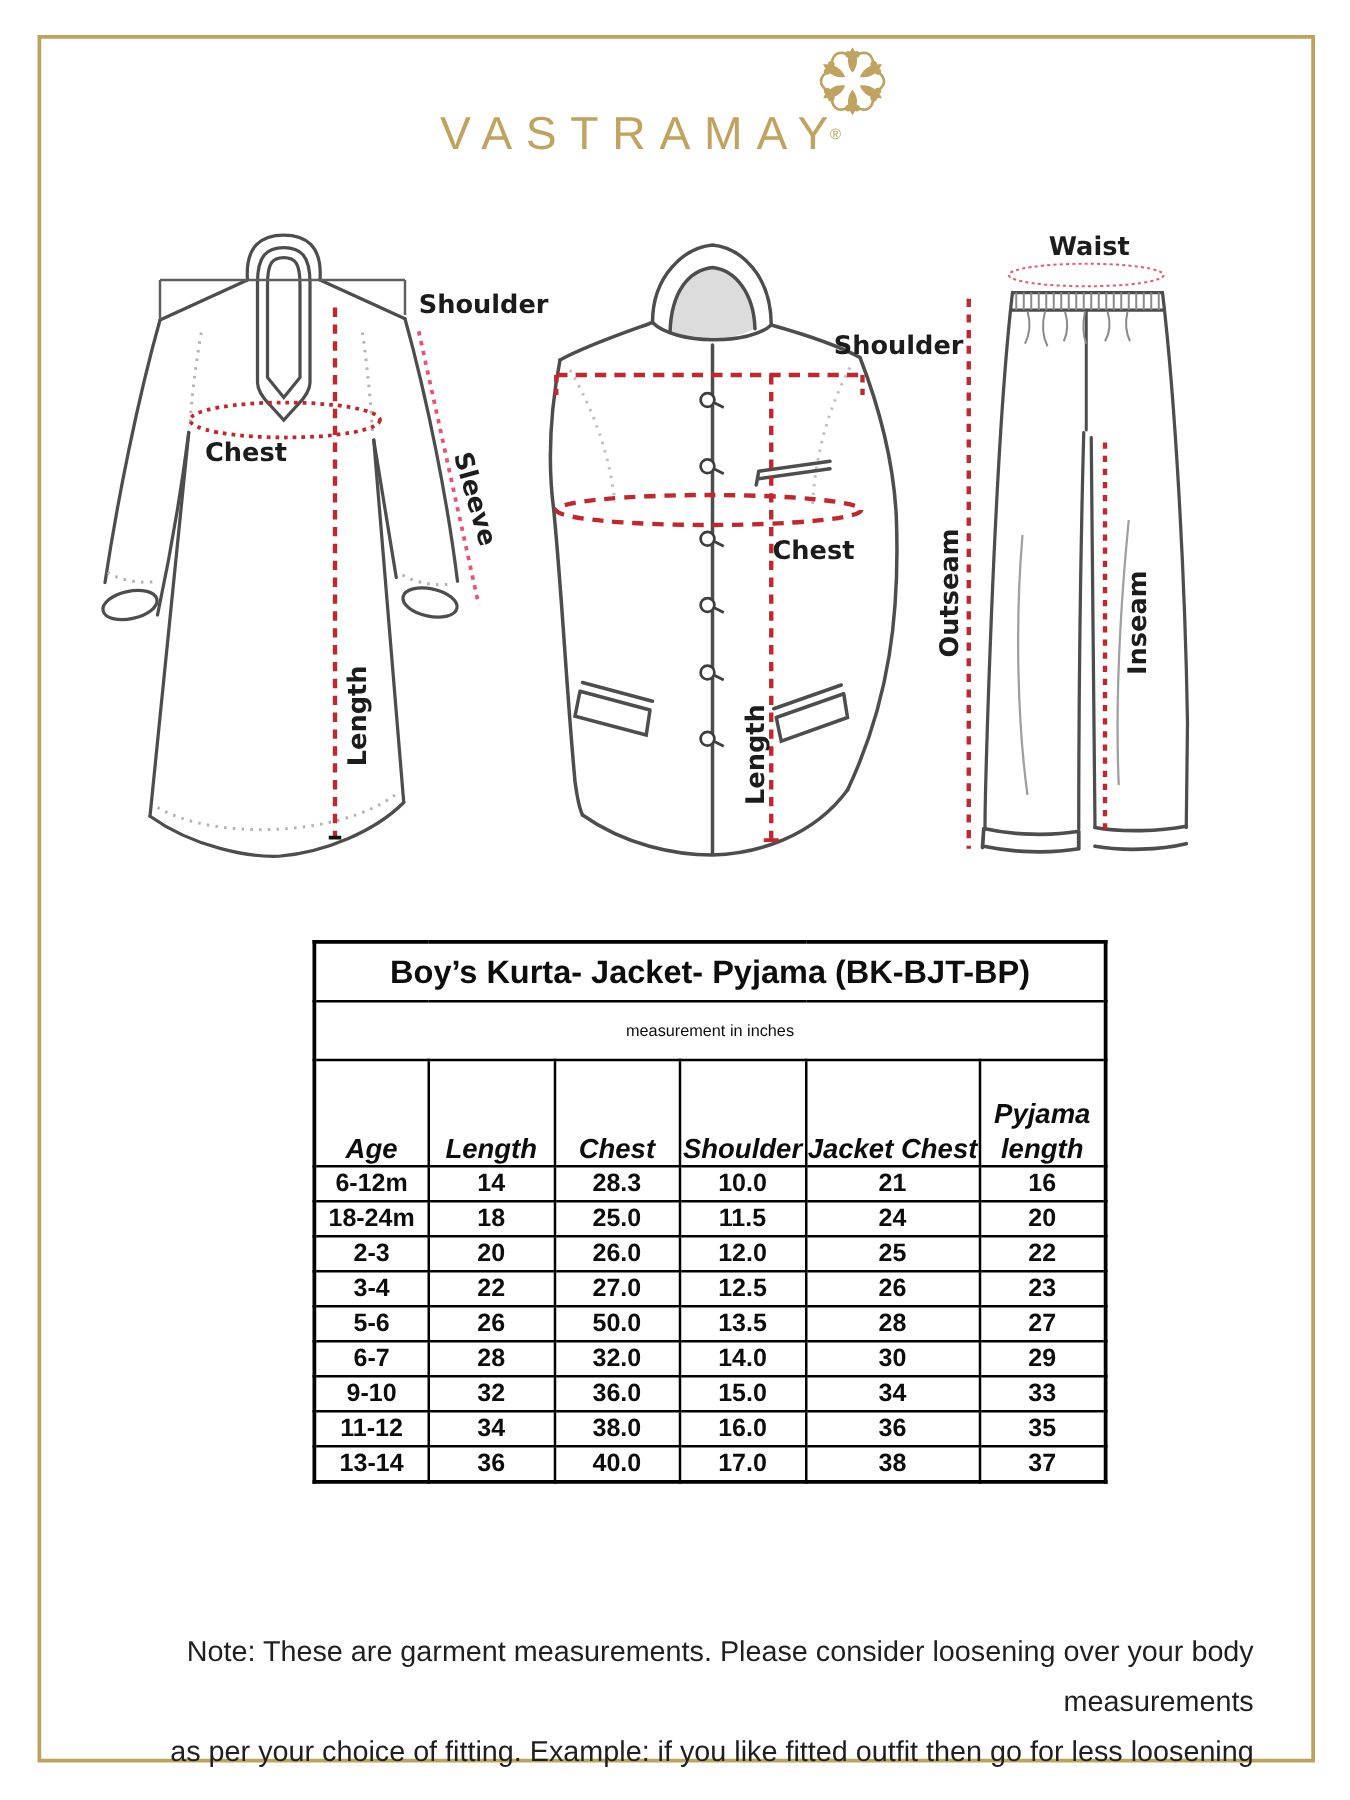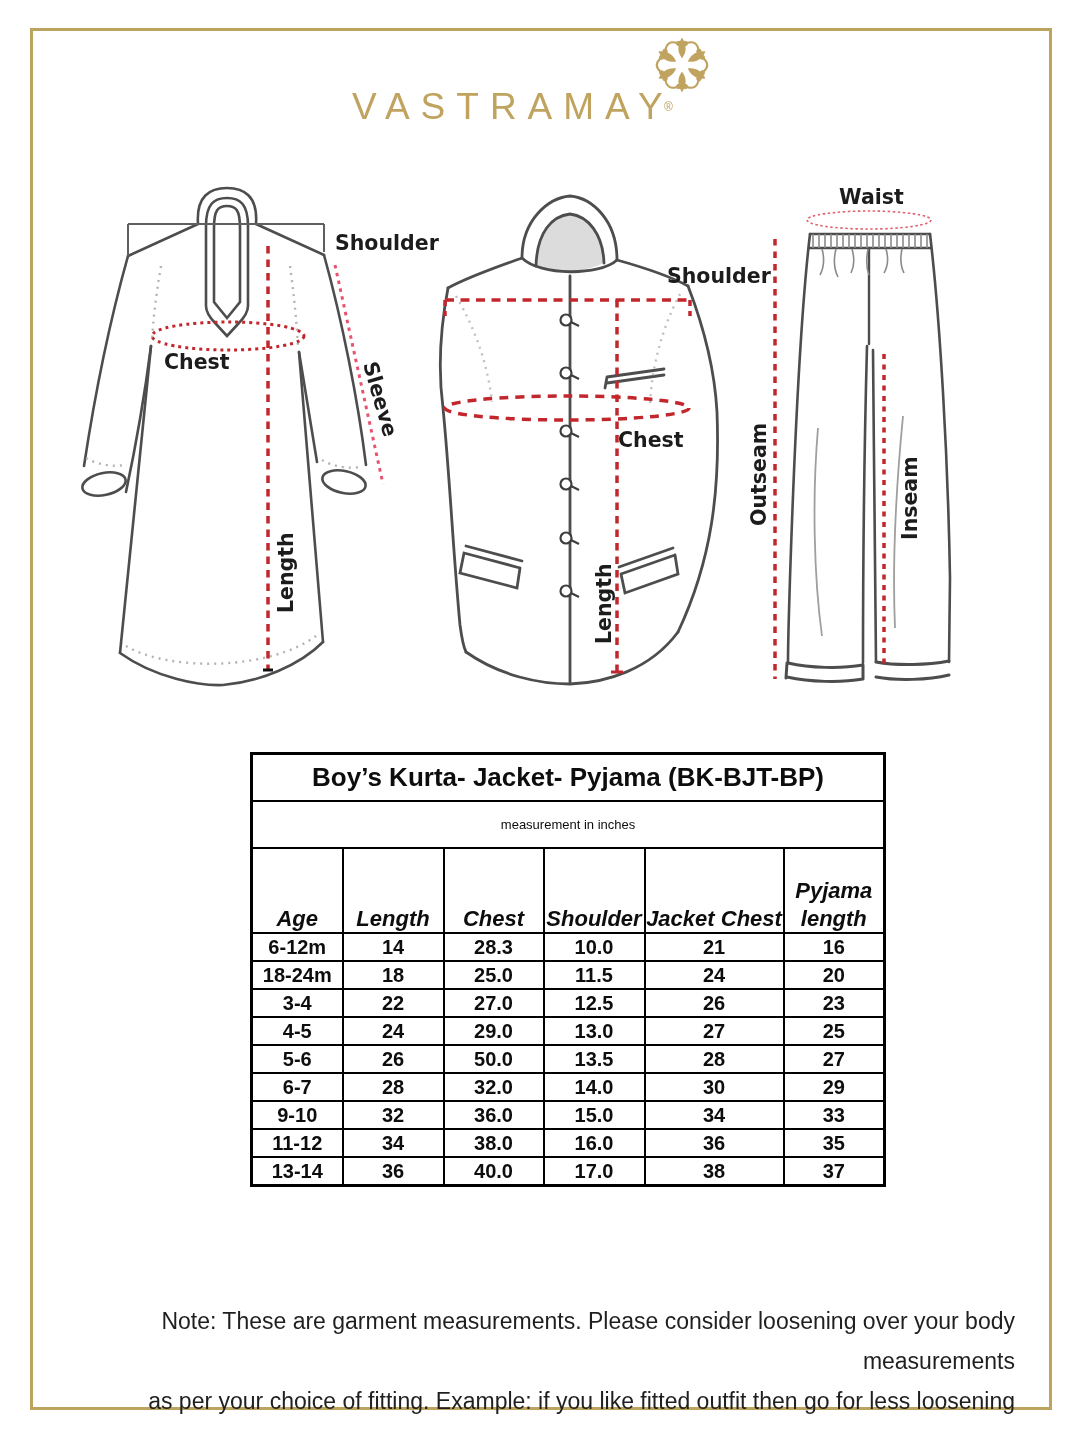--- a/index.html
+++ b/index.html
@@ -24,21 +24,21 @@
               table-layout:fixed;color:#0d0d0d;margin-left:25px;}
   .size-table td,.size-table th{border:2px solid #000;padding:0;text-align:center;
               font-family:"Liberation Sans",sans-serif;}
   .size-table{border:3px solid #000;}
   .t-title td{height:45px;font-size:26px;font-weight:bold;}
   .t-sub td{height:45px;font-size:13px;font-weight:normal;}
   .t-head th{height:83px;font-size:22px;font-weight:bold;vertical-align:bottom;
              padding-bottom:0;line-height:1.25;font-style:italic;}
   .size-table tbody td{height:26px;font-size:20px;font-weight:bold;line-height:1;}
   
-  .note{position:absolute;left:52px;top:1301px;width:963px;text-align:right;
+  .note{position:absolute;left:40px;top:1301px;width:963px;text-align:right;
         font-size:23px;line-height:40px;color:#1f1f1f;}
 </style>
 </head>
 <body>
 
 <div class="page">
 
   <div class="frame"></div>
 
   <div class="logo-text">VASTRAMAY</div>
@@ -234,36 +234,36 @@
         </tr>
         <tr>
           <td>18-24m</td>
           <td>18</td>
           <td>25.0</td>
           <td>11.5</td>
           <td>24</td>
           <td>20</td>
         </tr>
         <tr>
+          <td>2-3</td>
+          <td>20</td>
+          <td>26.0</td>
+          <td>12.0</td>
+          <td>25</td>
+          <td>22</td>
+        </tr>
+        <tr>
           <td>3-4</td>
           <td>22</td>
           <td>27.0</td>
           <td>12.5</td>
           <td>26</td>
           <td>23</td>
         </tr>
         <tr>
-          <td>4-5</td>
-          <td>24</td>
-          <td>29.0</td>
-          <td>13.0</td>
-          <td>27</td>
-          <td>25</td>
-        </tr>
-        <tr>
           <td>5-6</td>
           <td>26</td>
           <td>50.0</td>
           <td>13.5</td>
           <td>28</td>
           <td>27</td>
         </tr>
         <tr>
           <td>6-7</td>
           <td>28</td>

